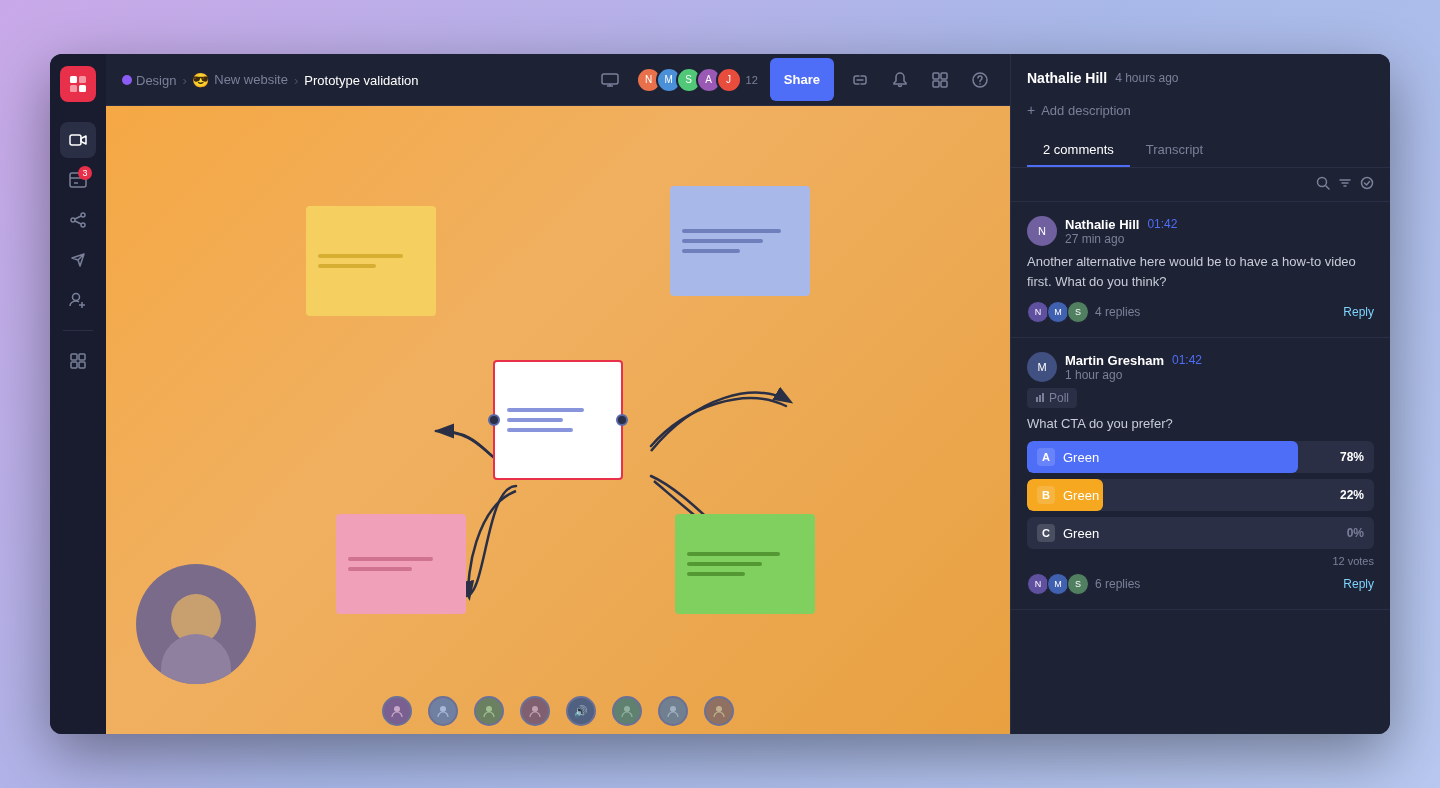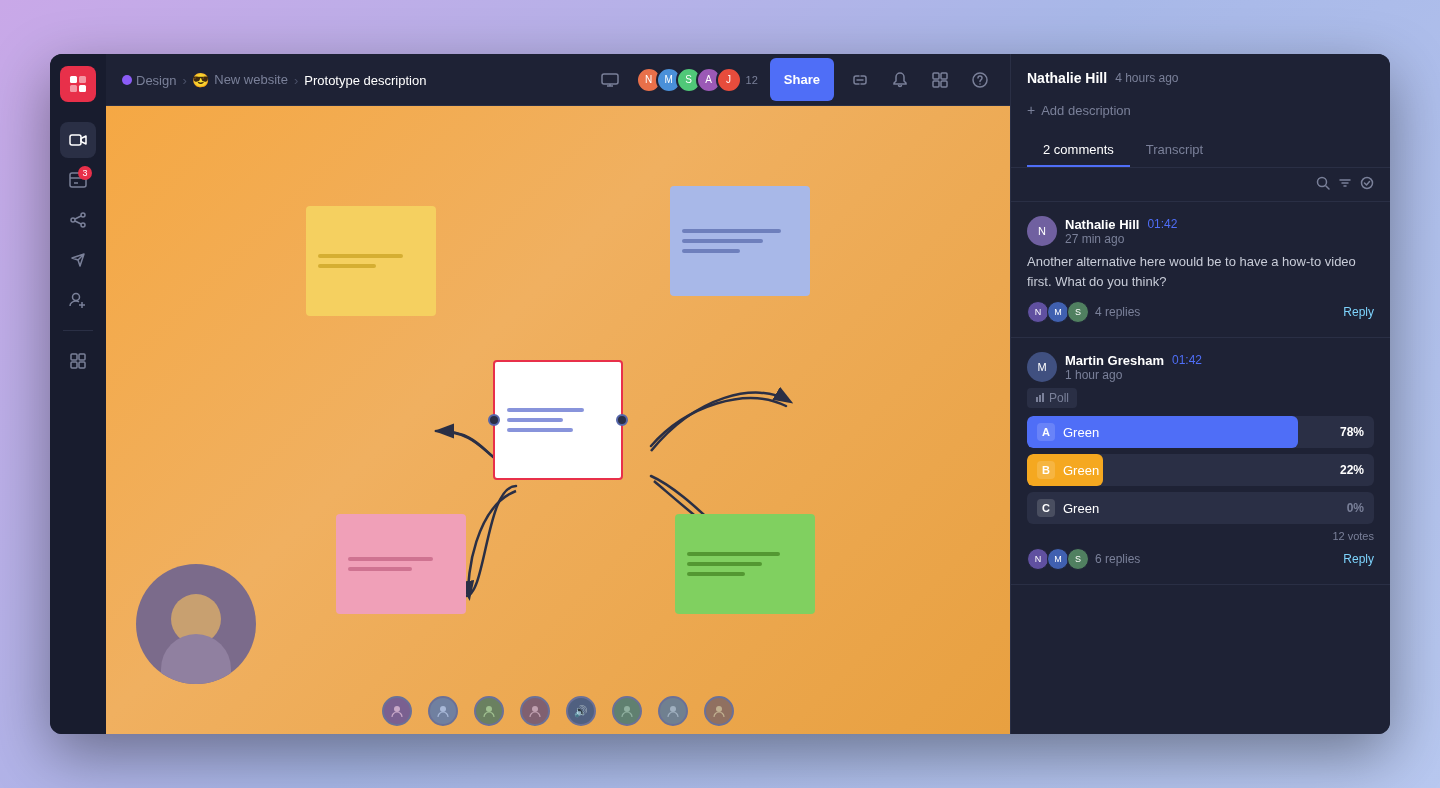--- a/index.html
+++ b/index.html
@@ -640,21 +640,21 @@
           <div class="breadcrumb-dot"></div>
           <span>Design</span>
         </div>
         <span class="breadcrumb-sep">›</span>
         <div class="breadcrumb-item">
           <span class="breadcrumb-emoji">😎</span>
           <span>New website</span>
         </div>
         <span class="breadcrumb-sep">›</span>
         <div class="breadcrumb-item active">
-          <span>Prototype description</span>
+          <span>Prototype validation</span>
         </div>
       </div>
       <div class="header-tools">
         <div class="header-icon">
           <svg width="18" height="14" viewBox="0 0 18 14" fill="none">
             <rect x="1" y="1" width="16" height="10" rx="2" stroke="currentColor" stroke-width="1.5"></rect>
             <path d="M6 13H12M9 11V13" stroke="currentColor" stroke-width="1.5"></path>
           </svg>
         </div>
         <div class="avatar-stack">
@@ -886,20 +886,21 @@
 
         <div>
           <div class="poll-label">
             <svg width="10" height="10" viewBox="0 0 10 10" fill="none">
               <rect x="1" y="4" width="2" height="5" fill="currentColor"></rect>
               <rect x="4" y="2" width="2" height="7" fill="currentColor"></rect>
               <rect x="7" y="0" width="2" height="9" fill="currentColor"></rect>
             </svg>
             <span>Poll</span>
           </div>
+          <div class="poll-question">What CTA do you prefer?</div>
 
           
           <div class="poll-option">
             <div class="poll-option-inner">
               <div class="poll-bar poll-bar-blue" style="width:78%;"></div>
               <div class="poll-option-content">
                 <div class="poll-letter">A</div>
                 <span class="poll-option-label">Green</span>
                 <span class="poll-pct">78%</span>
               </div>

